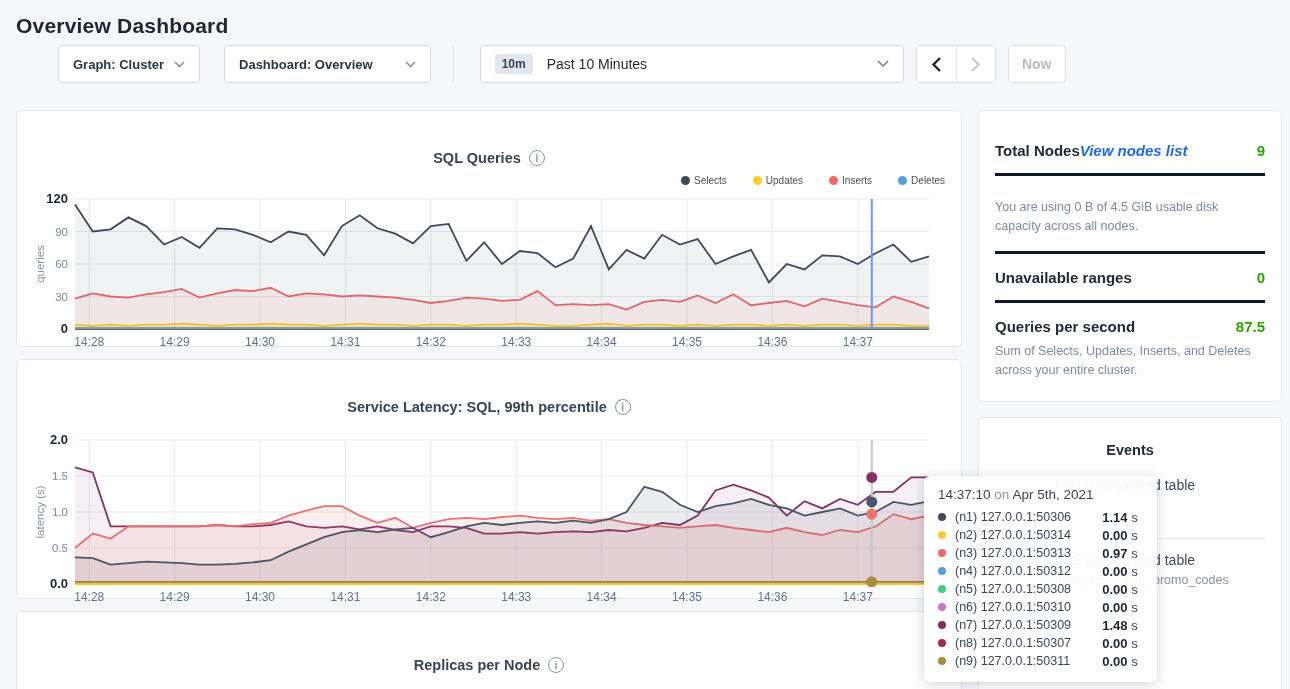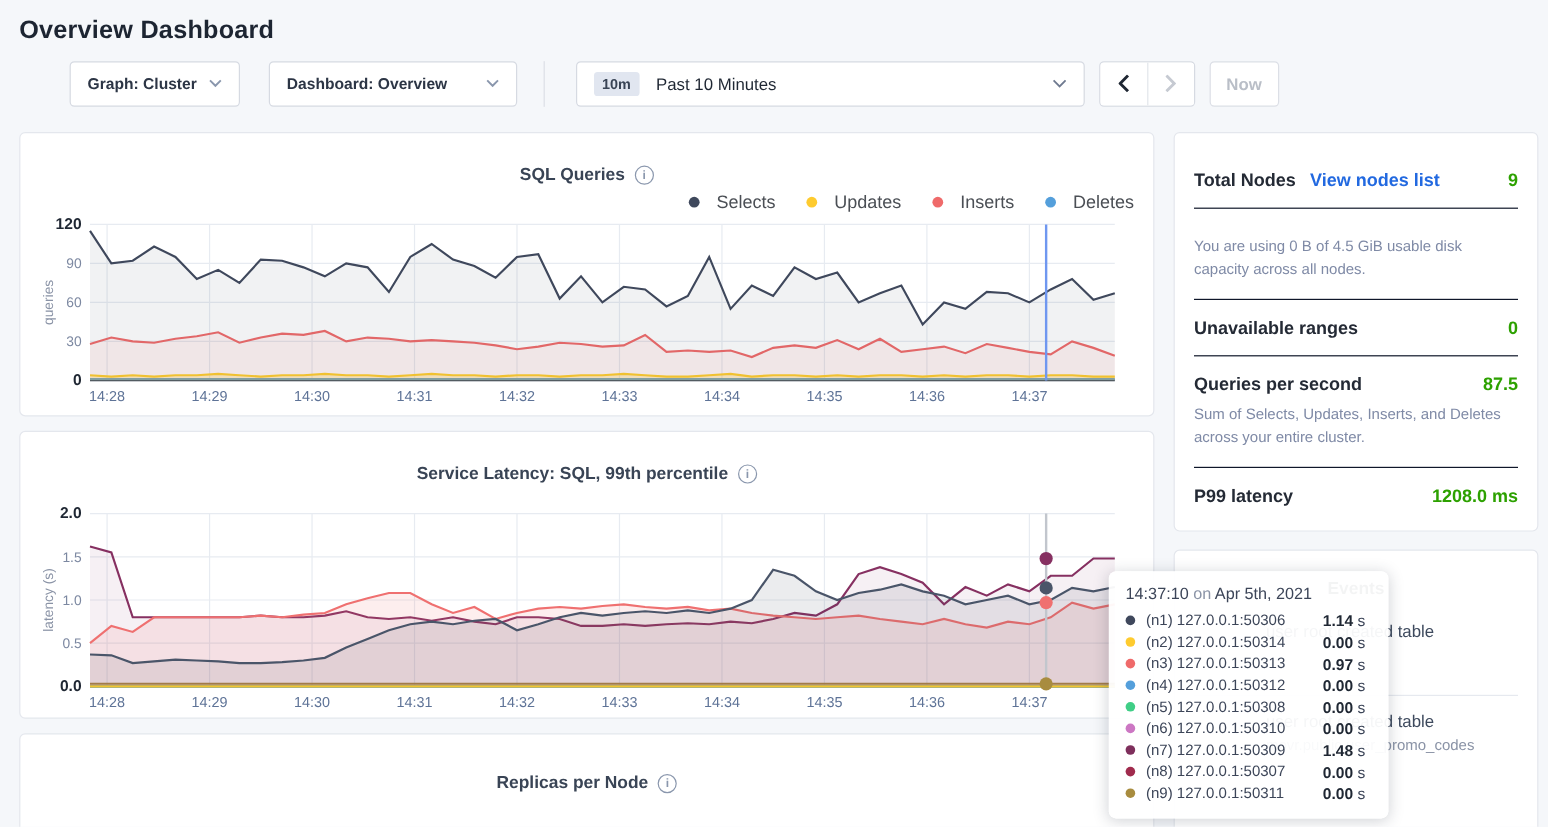--- a/index.html
+++ b/index.html
@@ -2,21 +2,21 @@
 <html style="--green: #2da100; --link: #2269e0;"><head>
 <meta charset="utf-8">
 <style>
   * { margin:0; padding:0; box-sizing:border-box; }
   html,body { width:1290px; height:689px; overflow:hidden; background:#f5f7fa;
     font-family:"Liberation Sans", sans-serif; color:#242a35; }
   .page { position:relative; width:1290px; height:689px; }
 
   
   .page-title { padding:14px 0 0 16px; font-size:21px; font-weight:600; color:#1d2532; letter-spacing:.2px; }
-  .controls { display:flex; align-items:center; margin:18px 0 0 16px; height:27px;padding-left:42px; }
+  .controls { display:flex; align-items:flex-end; margin:18px 0 0 16px; height:27px;padding-left:42px; }
   .btn { display:inline-flex; align-items:center; gap:10px; background:#fff; border:1px solid #d6dae2;
     border-radius:4px; height:38px; padding:0 14px; font-weight:700; font-size:13px; color:#2c3545; cursor:pointer; }
   .btn + .btn { margin-left:24px;gap:32px; }
   .vdivider { width:1px; height:38px; background:#dcdfe6; margin:0 26px 0 22px; }
   .timepicker { display:flex; align-items:center; background:#fff; border:1px solid #d6dae2; border-radius:4px;
     height:38px; width:424px; padding:0 14px; cursor:pointer; }
   .time-badge { background:#e1e6f0; color:#394455; font-size:12px; font-weight:700; border-radius:3px;
     padding:3px 7px; margin-right:14px; }
   .time-label { font-size:14px; font-weight:400; color:#1f2733; }
   .timepicker .chev { margin-left:auto; }
@@ -26,41 +26,41 @@
     background:#fff; border:none; cursor:pointer; font-size:18px; }
   .nav-btn + .nav-btn { border-left:1px solid #e2e5ea; }
   .now-btn { margin-left:12px; height:38px; width:58px; background:#fff; border:1px solid #dcdfe6;
     border-radius:4px; font-size:14px; font-weight:700; color:#b9bec7; cursor:default; }
 
   
   .content { display:flex; align-items:flex-start; margin:27px 0 0 16px; }
   .col-main { width:946px; }
   .col-side { width:304px; margin-left:16px; }
   .panel { background:#fff; border:1px solid #e4e7ed; border-radius:5px; }
-  .chart-panel { padding:16px 16px 6px; margin-bottom:12px; }
+  .chart-panel { padding:28px 16px 6px; margin-bottom:12px; }
   .chart-head { text-align:center; padding-top:10px; }
   .chart-title { display:inline-flex; align-items:center; gap:8px; font-size:14.5px; font-weight:700; color:#394455; }
   .info-icon { width:16px; height:16px; border:1px solid #8a97ad; border-radius:50%; display:inline-flex;
     align-items:center; justify-content:center; font-size:10px; color:#8a97ad; font-style:normal; cursor:pointer; }
   .legend { display:flex; justify-content:flex-end; gap:26px; height:18px; margin-top:4px; }
-  .legend-item { display:flex; align-items:center; gap:14px; font-size:15px; color:#4b4f55; }
+  .legend-item { display:flex; align-items:center; gap:4px; font-size:10px; color:#4b4f55; }
   .legend-dot { width:9px; height:9px; border-radius:50%; }
   .chart-mount { width:100%; }
   .panel-sql { height:237px; }
   .panel-latency { height:240px; }
   .panel-replicas { height:160px; }
 
   
   .summary-panel { padding:16px 16px 6px; }
   .side-title { text-align:center; font-size:14.5px; font-weight:700; color:#242a35; padding:10px 0 6px; }
-  .sum-row { padding:15px 0 14px; border-bottom:1px solid #0f172a; }
+  .sum-row { padding:15px 0 14px; border-bottom:3px solid #0f172a; }
   .sum-row:last-child { border-bottom:none; }
   .sum-line { display:flex; align-items:baseline; }
   .sum-label { font-size:15px; font-weight:700; color:#242a35; }
-  .sum-link { font-size:15px; font-weight:700; color:var(--link,#2269e0); margin-left:12px; cursor:pointer; }
+  .sum-link { font-size:15px; font-weight:700; color:var(--link,#2269e0); cursor:pointer;font-style:italic; }
   .sum-value { margin-left:auto; font-size:15px; font-weight:700; color:var(--green,#2da100); }
   .sum-caption { margin-top:7px; font-size:12.5px; line-height:1.55; color:#7f8aa6; }
 
   
   .events-panel { margin-top:15px; padding:14px 16px; height:300px; }
   .event-item { padding:13px 0 15px 60px; min-height:74px; }
   .event-item + .event-item { border-top:1px solid #e6e9ef; }
   .event-line1 { font-size:14px; color:#3e4a5e; }
   .event-line2 { font-size:12.5px; color:#8a93a6; margin-top:5px; }
 
@@ -289,26 +289,20 @@
                 <span class="sum-value">0</span>
               </div>
             </div>
             <div class="sum-row">
               <div class="sum-line">
                 <span class="sum-label">Queries per second</span>
                 <span class="sum-value">87.5</span>
               </div>
               <div class="sum-caption">Sum of Selects, Updates, Inserts, and Deletes across your entire cluster.</div>
             </div>
-            <div class="sum-row">
-              <div class="sum-line">
-                <span class="sum-label">P99 latency</span>
-                <span class="sum-value">1208.0 ms</span>
-              </div>
-            </div>
           </div>
       </div>
 
       <div class="panel events-panel">
         <div class="side-title">Events</div>
         <div id="events-list">
             <div class="event-item">
               <div class="event-line1">user root created table</div>
             </div>
             <div class="event-item">

